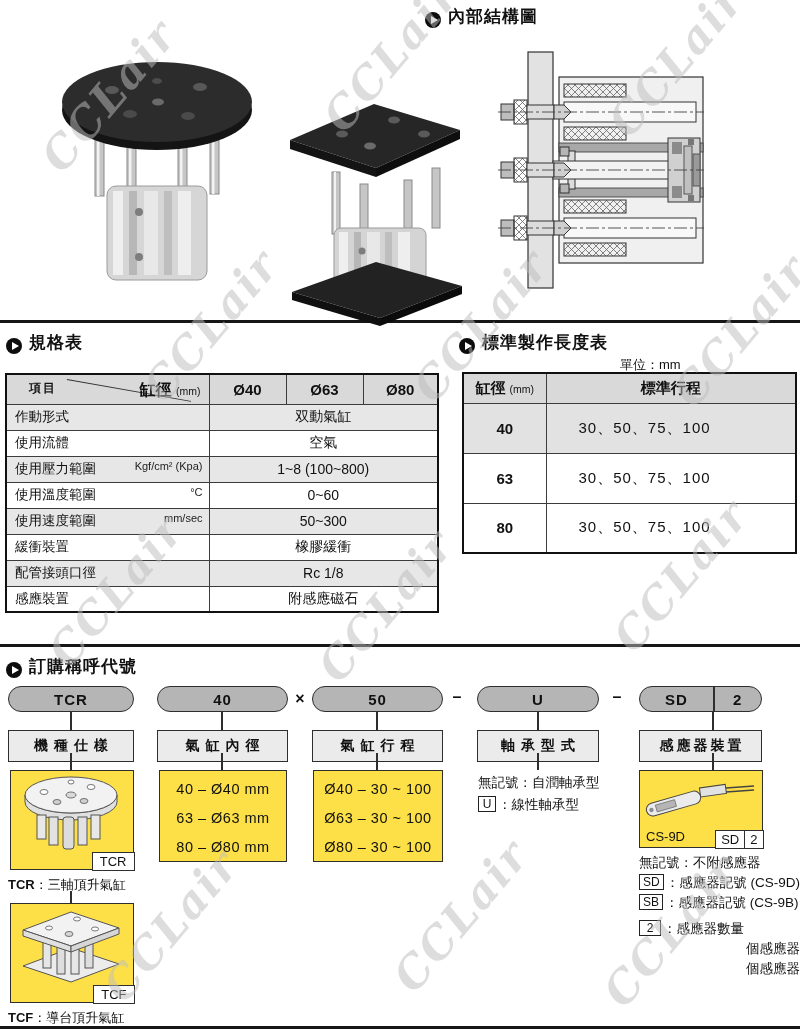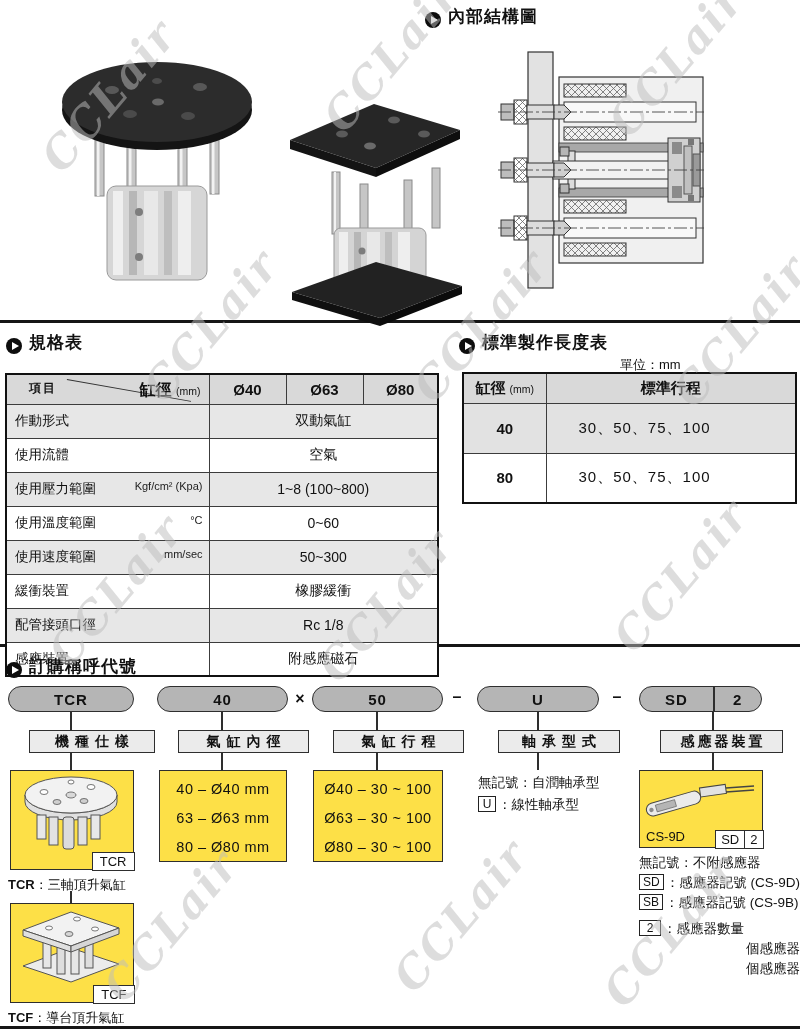--- a/index.html
+++ b/index.html
@@ -23,21 +23,21 @@
     position:absolute;left:6px;top:3.5px;width:0;height:0;
     border-left:7px solid #fff;border-top:4.5px solid transparent;border-bottom:4.5px solid transparent;
   }
   
   .rule{position:absolute;left:0;width:800px;height:3px;background:#161616;z-index:2;}
   
   table{border-collapse:collapse;table-layout:fixed;position:absolute;z-index:3;background:#fff;}
   .spec-table{left:5px;top:373px;width:432px;}
   .spec-table td{border:1px solid #3c3c3c;font-size:13.5px;overflow:hidden;}
   .spec-table{border:2px solid #111;}
-  .spec-table tr{height:34px;}
+  .spec-table tr{height:26px;}
   .spec-table tr.hdr{height:30px;background:#d9d9d9;}
   .spec-table tr.hdr td{font-weight:bold;text-align:center;font-size:15px;}
   .diag-cell{position:relative;text-align:left !important;}
   .diag-item{position:absolute;left:22px;top:5px;font-size:12px;font-weight:bold;letter-spacing:2px;}
   .diag-bore{position:absolute;right:8px;bottom:3px;font-size:16px;font-weight:bold;}
   .diag-bore .small{font-size:10.5px;font-weight:normal;}
   .diag-line{position:absolute;left:60px;top:4px;width:126px;height:1px;background:#333;
     transform:rotate(10deg);transform-origin:left top;}
   .spec-table td.lbl{padding:0 6px 0 8px;}
   .spec-table td.lbl .u{float:right;font-size:11px;color:#222;}
@@ -59,24 +59,24 @@
     background:#b5b5b5;border:1.5px solid #2e2e2e;border-radius:14px;
     display:flex;align-items:center;justify-content:center;
     font-size:15px;font-weight:bold;letter-spacing:1px;box-sizing:border-box;
   }
   .pill.split{padding:0;overflow:hidden;}
   .pill.split .cell{display:flex;align-items:center;justify-content:center;height:100%;}
   .pill.split .div{width:1.5px;background:#2e2e2e;height:100%;}
   .sep{position:absolute;z-index:3;font-size:16px;font-weight:bold;text-align:center;}
   .vline{position:absolute;width:1.5px;background:#2e2e2e;z-index:4;}
   .lbl-box{
-    position:absolute;top:730px;height:23px;z-index:3;box-sizing:border-box;
+    position:absolute;top:730px;height:32px;z-index:3;box-sizing:border-box;
     background:#ebebeb;border:1.5px solid #2e2e2e;
     display:flex;align-items:center;justify-content:center;
-    font-size:14px;font-weight:bold;letter-spacing:6px;text-indent:6px;margin-left:21px;
+    font-size:14px;font-weight:bold;letter-spacing:6px;text-indent:6px;
   }
   .content-box{position:absolute;background:#fde047;border:1.5px solid #2e2e2e;z-index:3;box-sizing:border-box;}
   .tag-box{
     position:absolute;right:-1.5px;bottom:-1.5px;border:1.5px solid #2e2e2e;background:#fff;
     font-size:13px;padding:1px 7px;z-index:4;
   }
   .opt-lines{position:absolute;z-index:3;font-size:14.5px;}
   .opt-lines .row{height:29px;display:flex;align-items:center;justify-content:center;letter-spacing:.5px;}
   .txt-lines{position:absolute;z-index:3;font-size:13.5px;line-height:20px;white-space:nowrap;}
   .pfx-box{
@@ -293,20 +293,24 @@
   <tbody>
   <tr class="hdr">
     <td><span>缸徑</span> <span class="small">(mm)</span></td>
     <td>標準行程</td>
   </tr>
   <tr>
     <td class="bore">40</td>
     <td class="strokes">30、50、75、100</td>
   </tr>
   <tr>
+    <td class="bore">63</td>
+    <td class="strokes">30、50、75、100</td>
+  </tr>
+  <tr>
     <td class="bore">80</td>
     <td class="strokes">30、50、75、100</td>
   </tr>
   </tbody>
 </table>
 
 <div class="rule" style="top:644px"></div>
 
 <div class="sec-hdr" style="left:6px;top:655px">
   <span class="hdr-icon">

